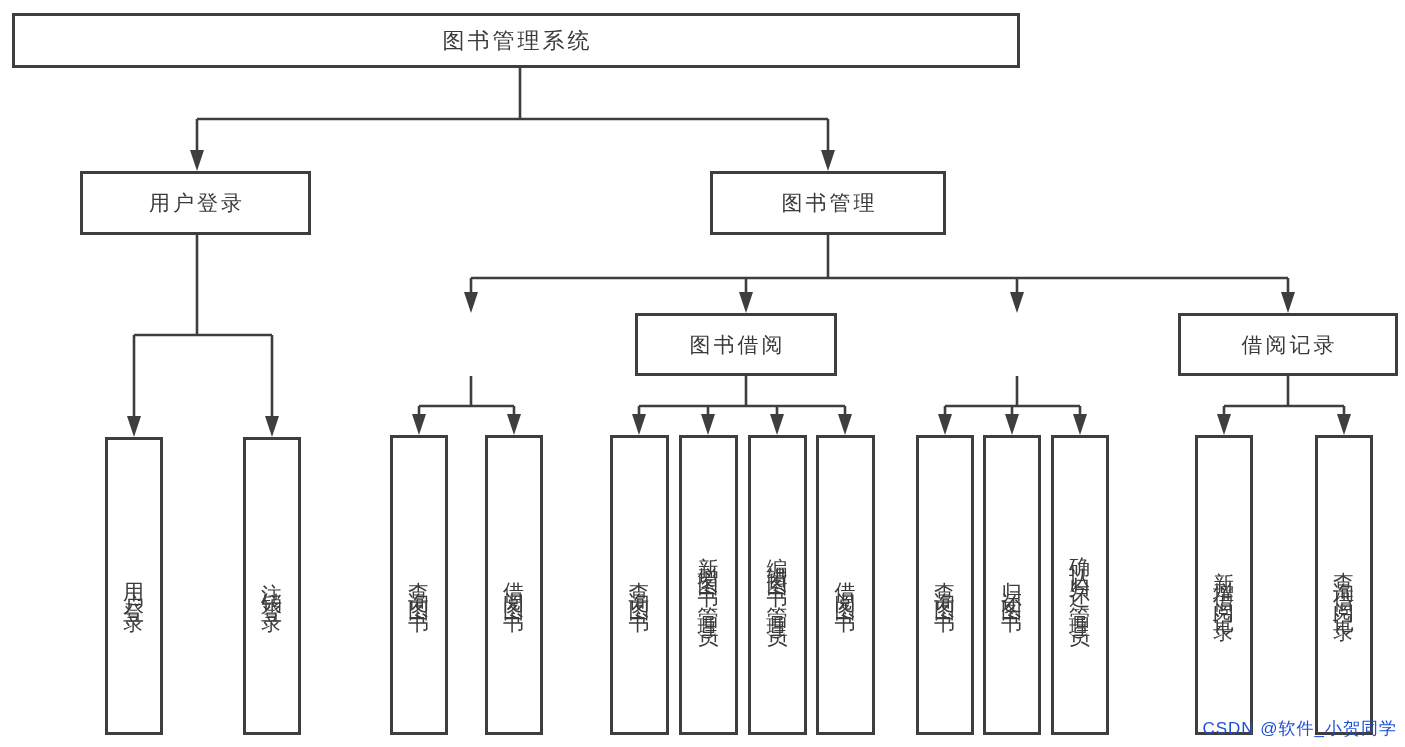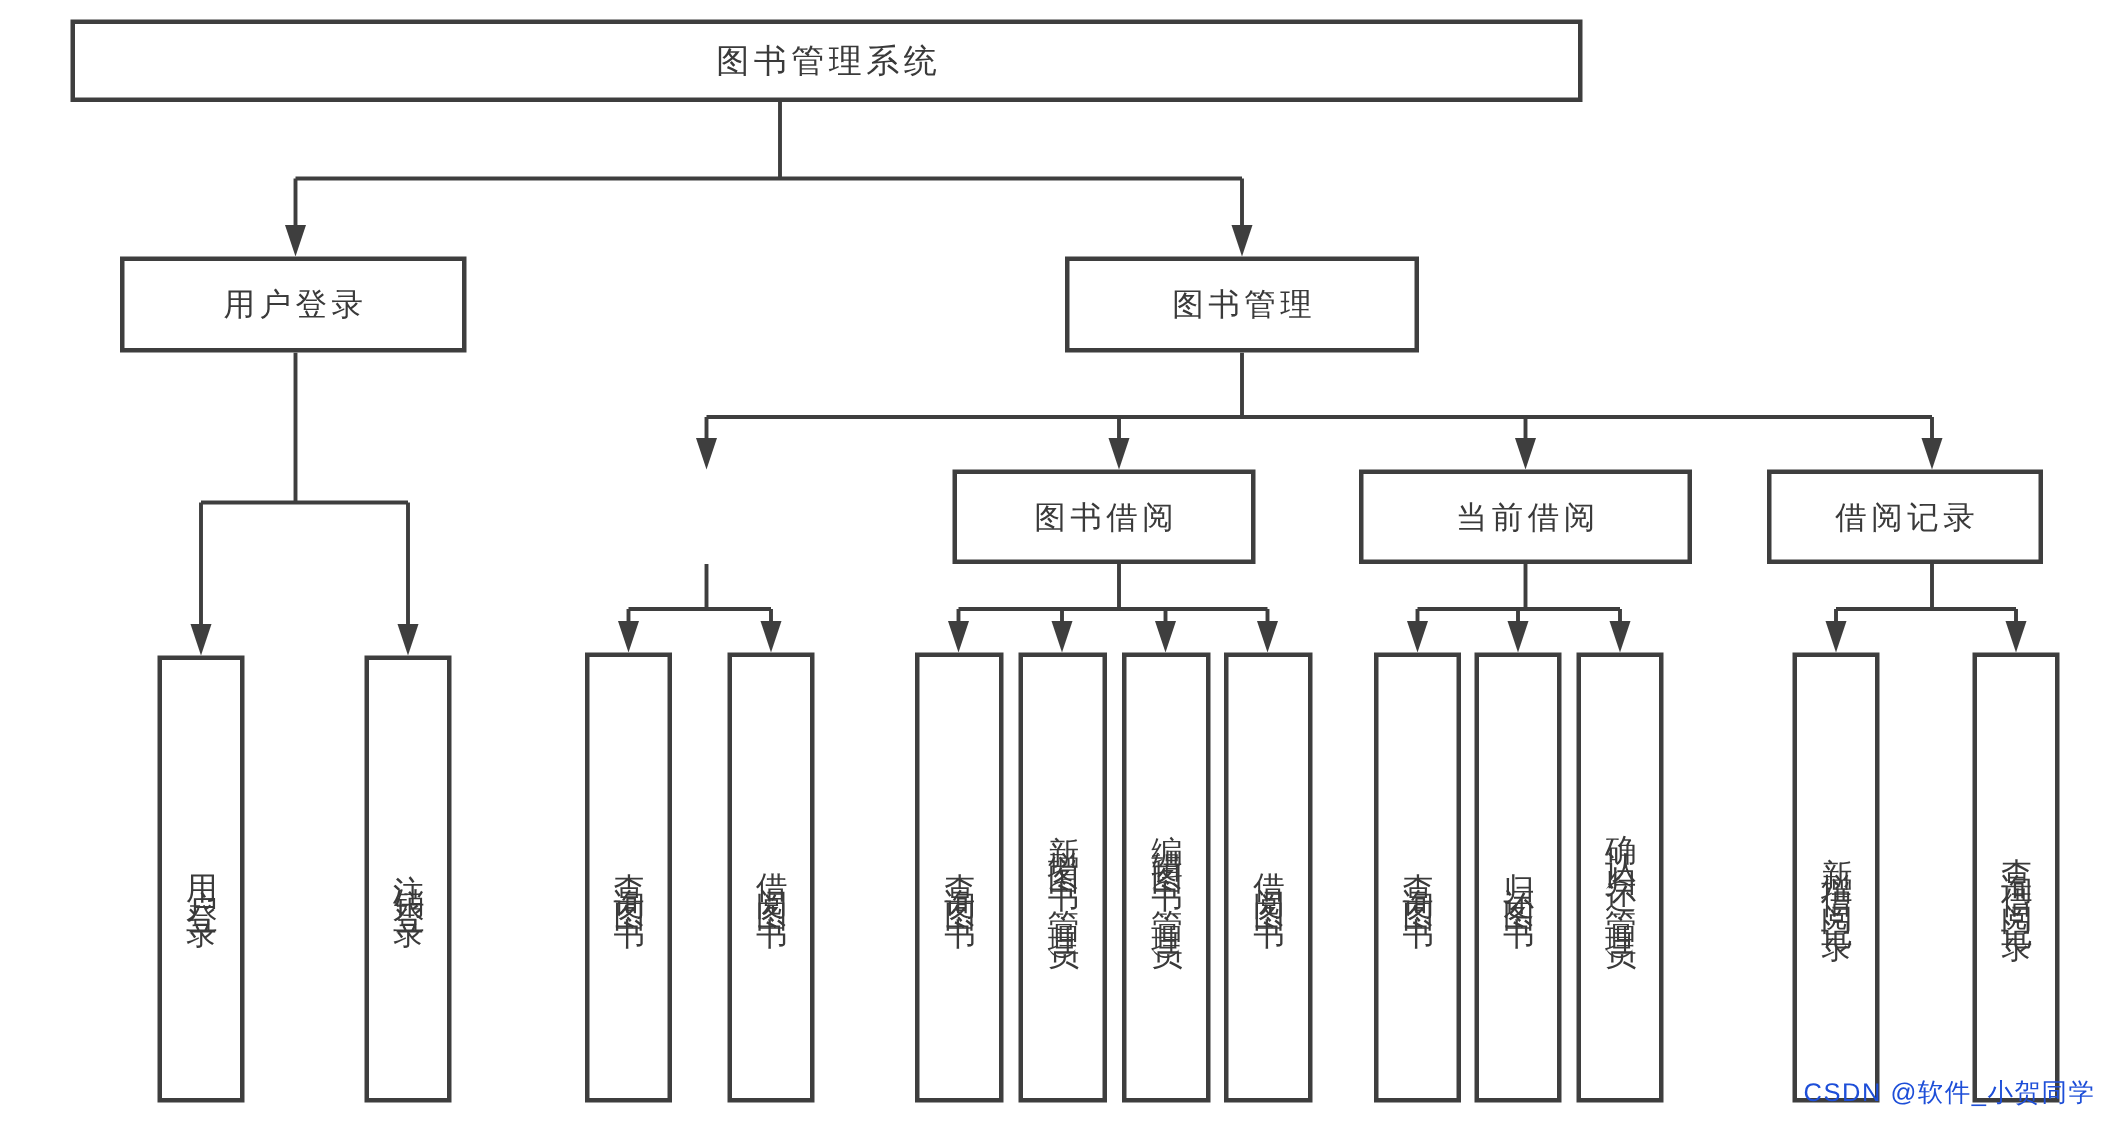--- a/index.html
+++ b/index.html
@@ -19,21 +19,21 @@
     border:3px solid #3e3e3e;
     display:flex;align-items:center;justify-content:center;
     z-index:2;
   }
   .hbox{
     font-size:21px;
     letter-spacing:3px;
     text-indent:3px;
     white-space:nowrap;
   }
-  .root{font-size:22px;margin-left:35px;}
+  .root{font-size:22px;}
   .vbox{
     writing-mode:vertical-rl;
     text-orientation:mixed;
     font-size:21px;
     letter-spacing:10px;
     line-height:1;
   }
   .watermark{
     position:absolute;
     right:8px;bottom:7px;
@@ -124,22 +124,21 @@
       <path d="M1337,414 L1351,414 L1344,435 Z" stroke="none"></path>
     </g>
   </svg>
 
   <div class="node hbox root" style="left:12px;top:13px;width:1008px;height:55px;">图书管理系统</div>
 
   <div class="node hbox" style="left:80px;top:171px;width:231px;height:64px;">用户登录</div>
   <div class="node hbox" style="left:710px;top:171px;width:236px;height:64px;">图书管理</div>
 
   <div class="node hbox" style="left:635px;top:313px;width:202px;height:63px;">图书借阅</div>
-  <div class="node hbox" style="left:906px;top:313px;width:222px;height:63px;">当前借阅</div>
-  <div class="node hbox" style="left:1178px;top:313px;width:184px;height:63px;text-align:right;">借阅记录</div>
+  <div class="node hbox" style="left:1178px;top:313px;width:220px;height:63px;text-align:right;">借阅记录</div>
 
   <div class="node vbox" style="left:105px;top:437px;width:58px;height:298px;">用户登录</div>
   <div class="node vbox" style="left:243px;top:437px;width:58px;height:298px;">注销登录</div>
 
   <div class="node vbox" style="left:390px;top:435px;width:58px;height:300px;">查询图书</div>
   <div class="node vbox" style="left:485px;top:435px;width:58px;height:300px;">借阅图书</div>
 
   <div class="node vbox" style="left:610px;top:435px;width:59px;height:300px;">查询图书</div>
   <div class="node vbox" style="left:679px;top:435px;width:59px;height:300px;">新增图书（管理员）</div>
   <div class="node vbox" style="left:748px;top:435px;width:59px;height:300px;">编辑图书（管理员）</div>

